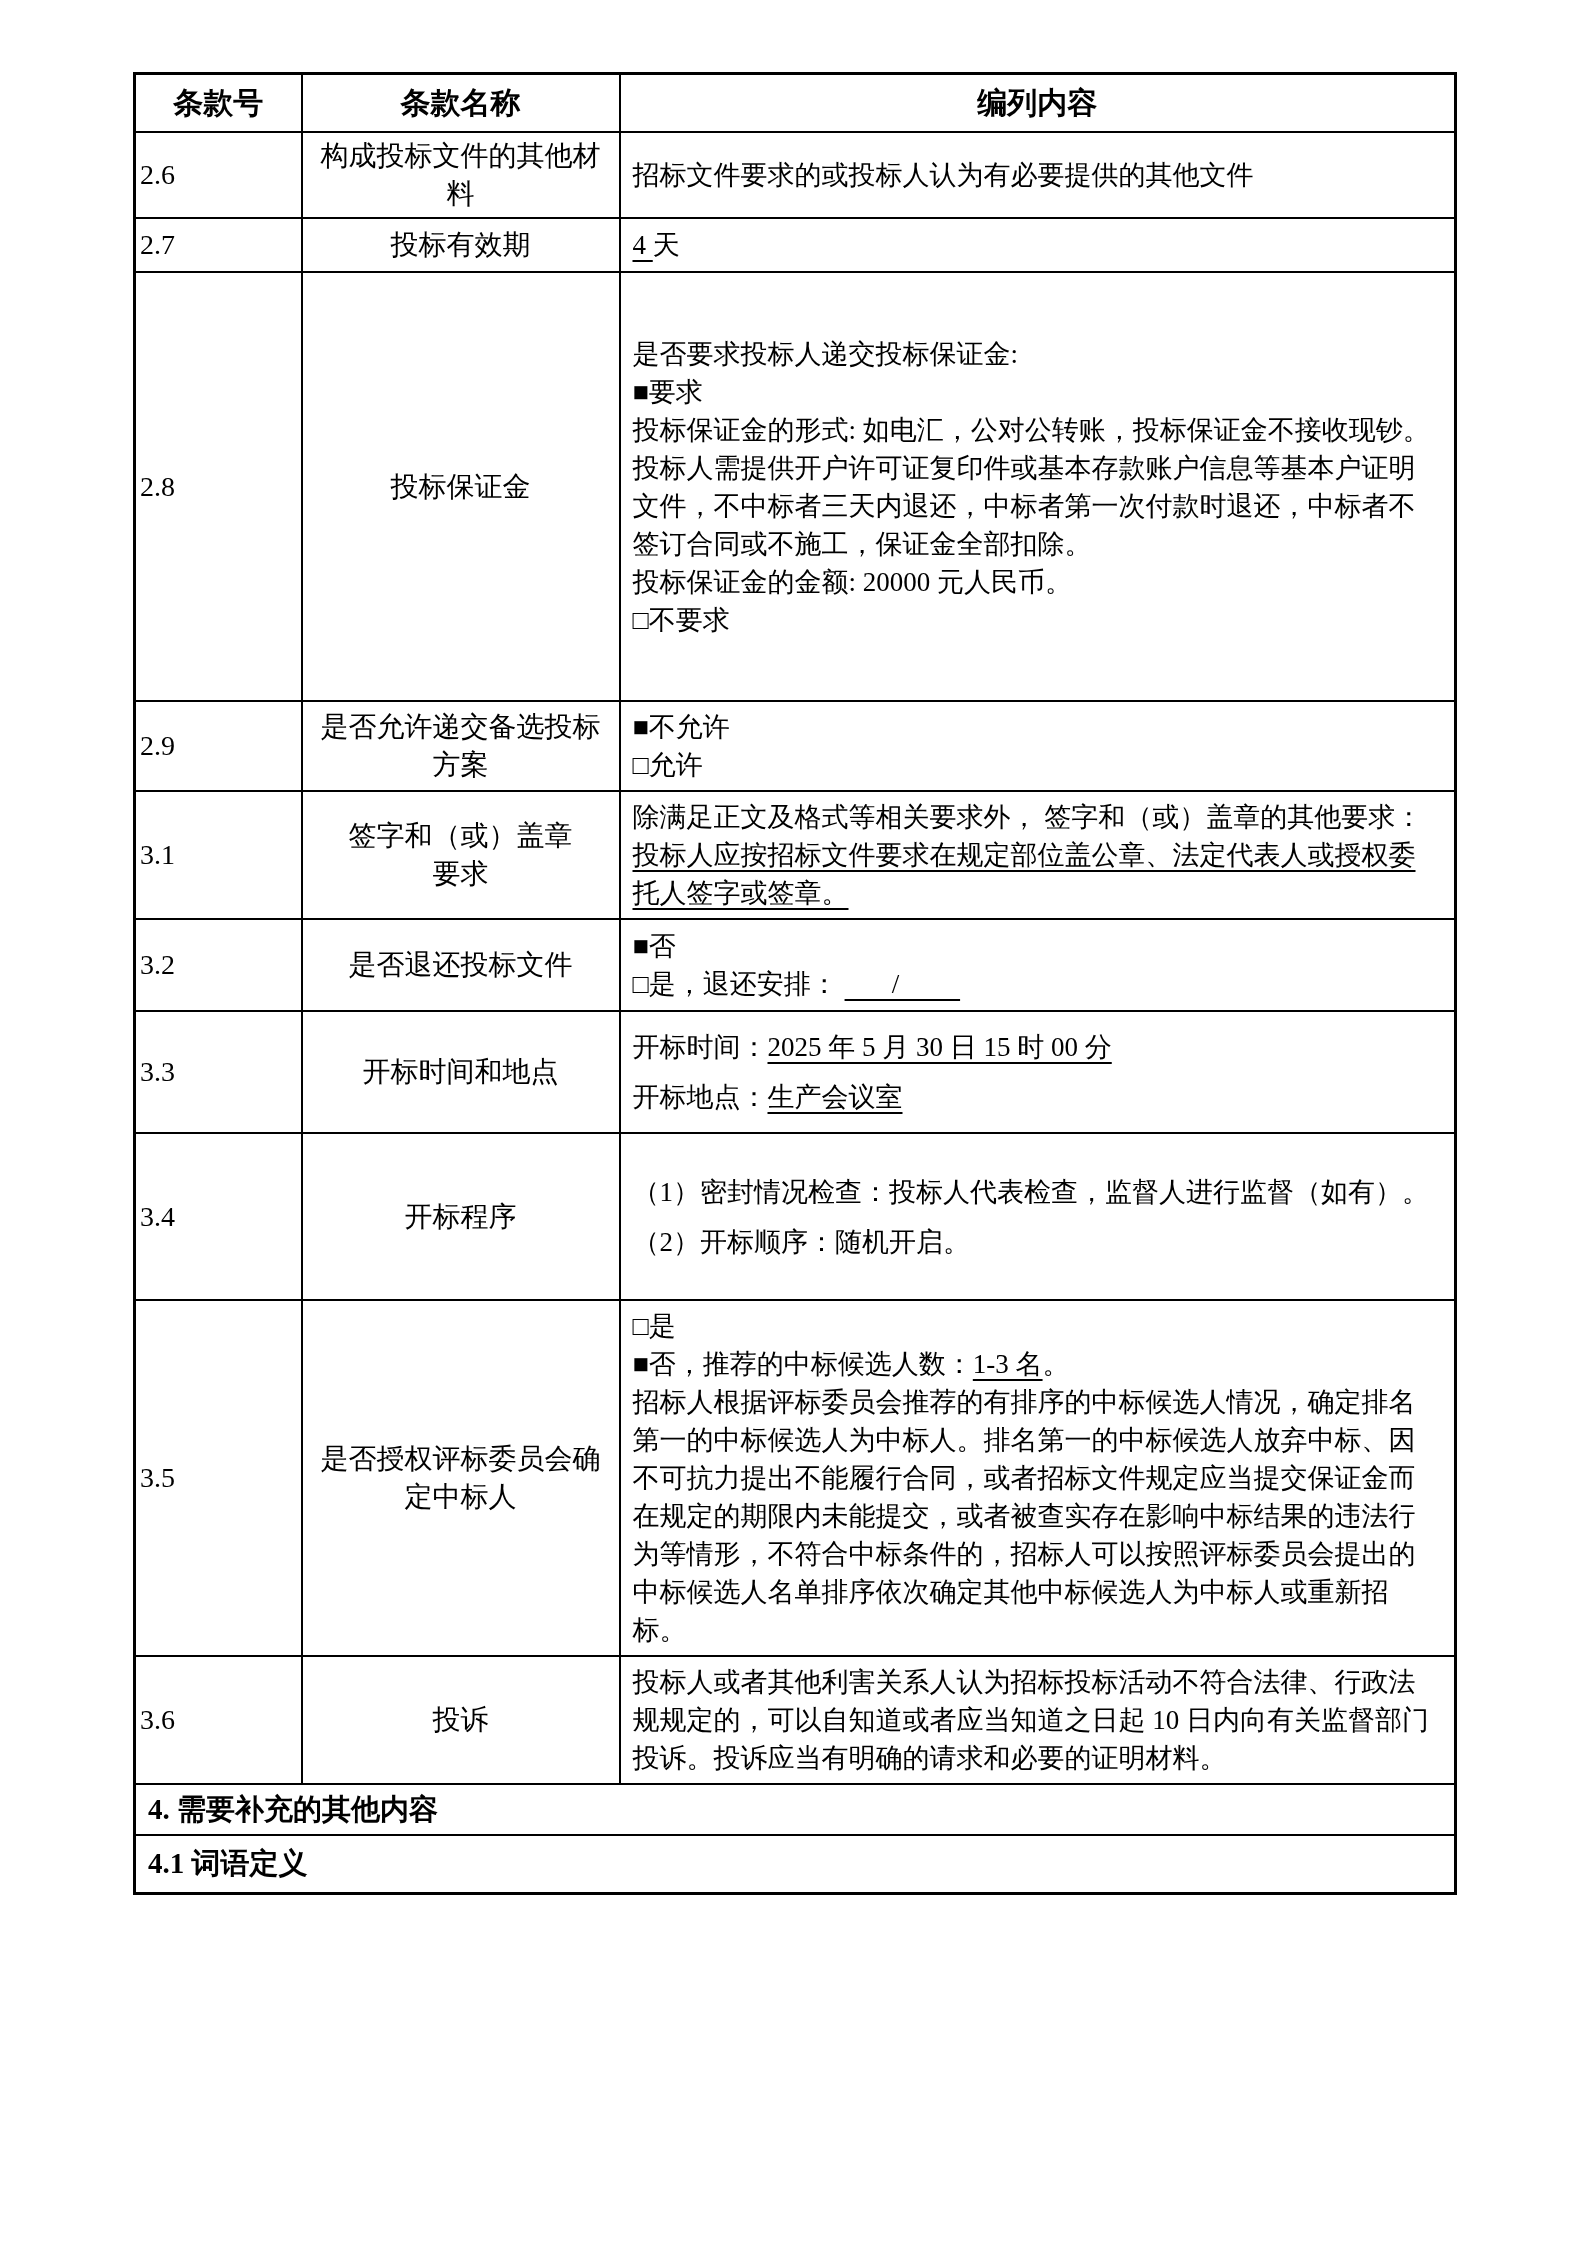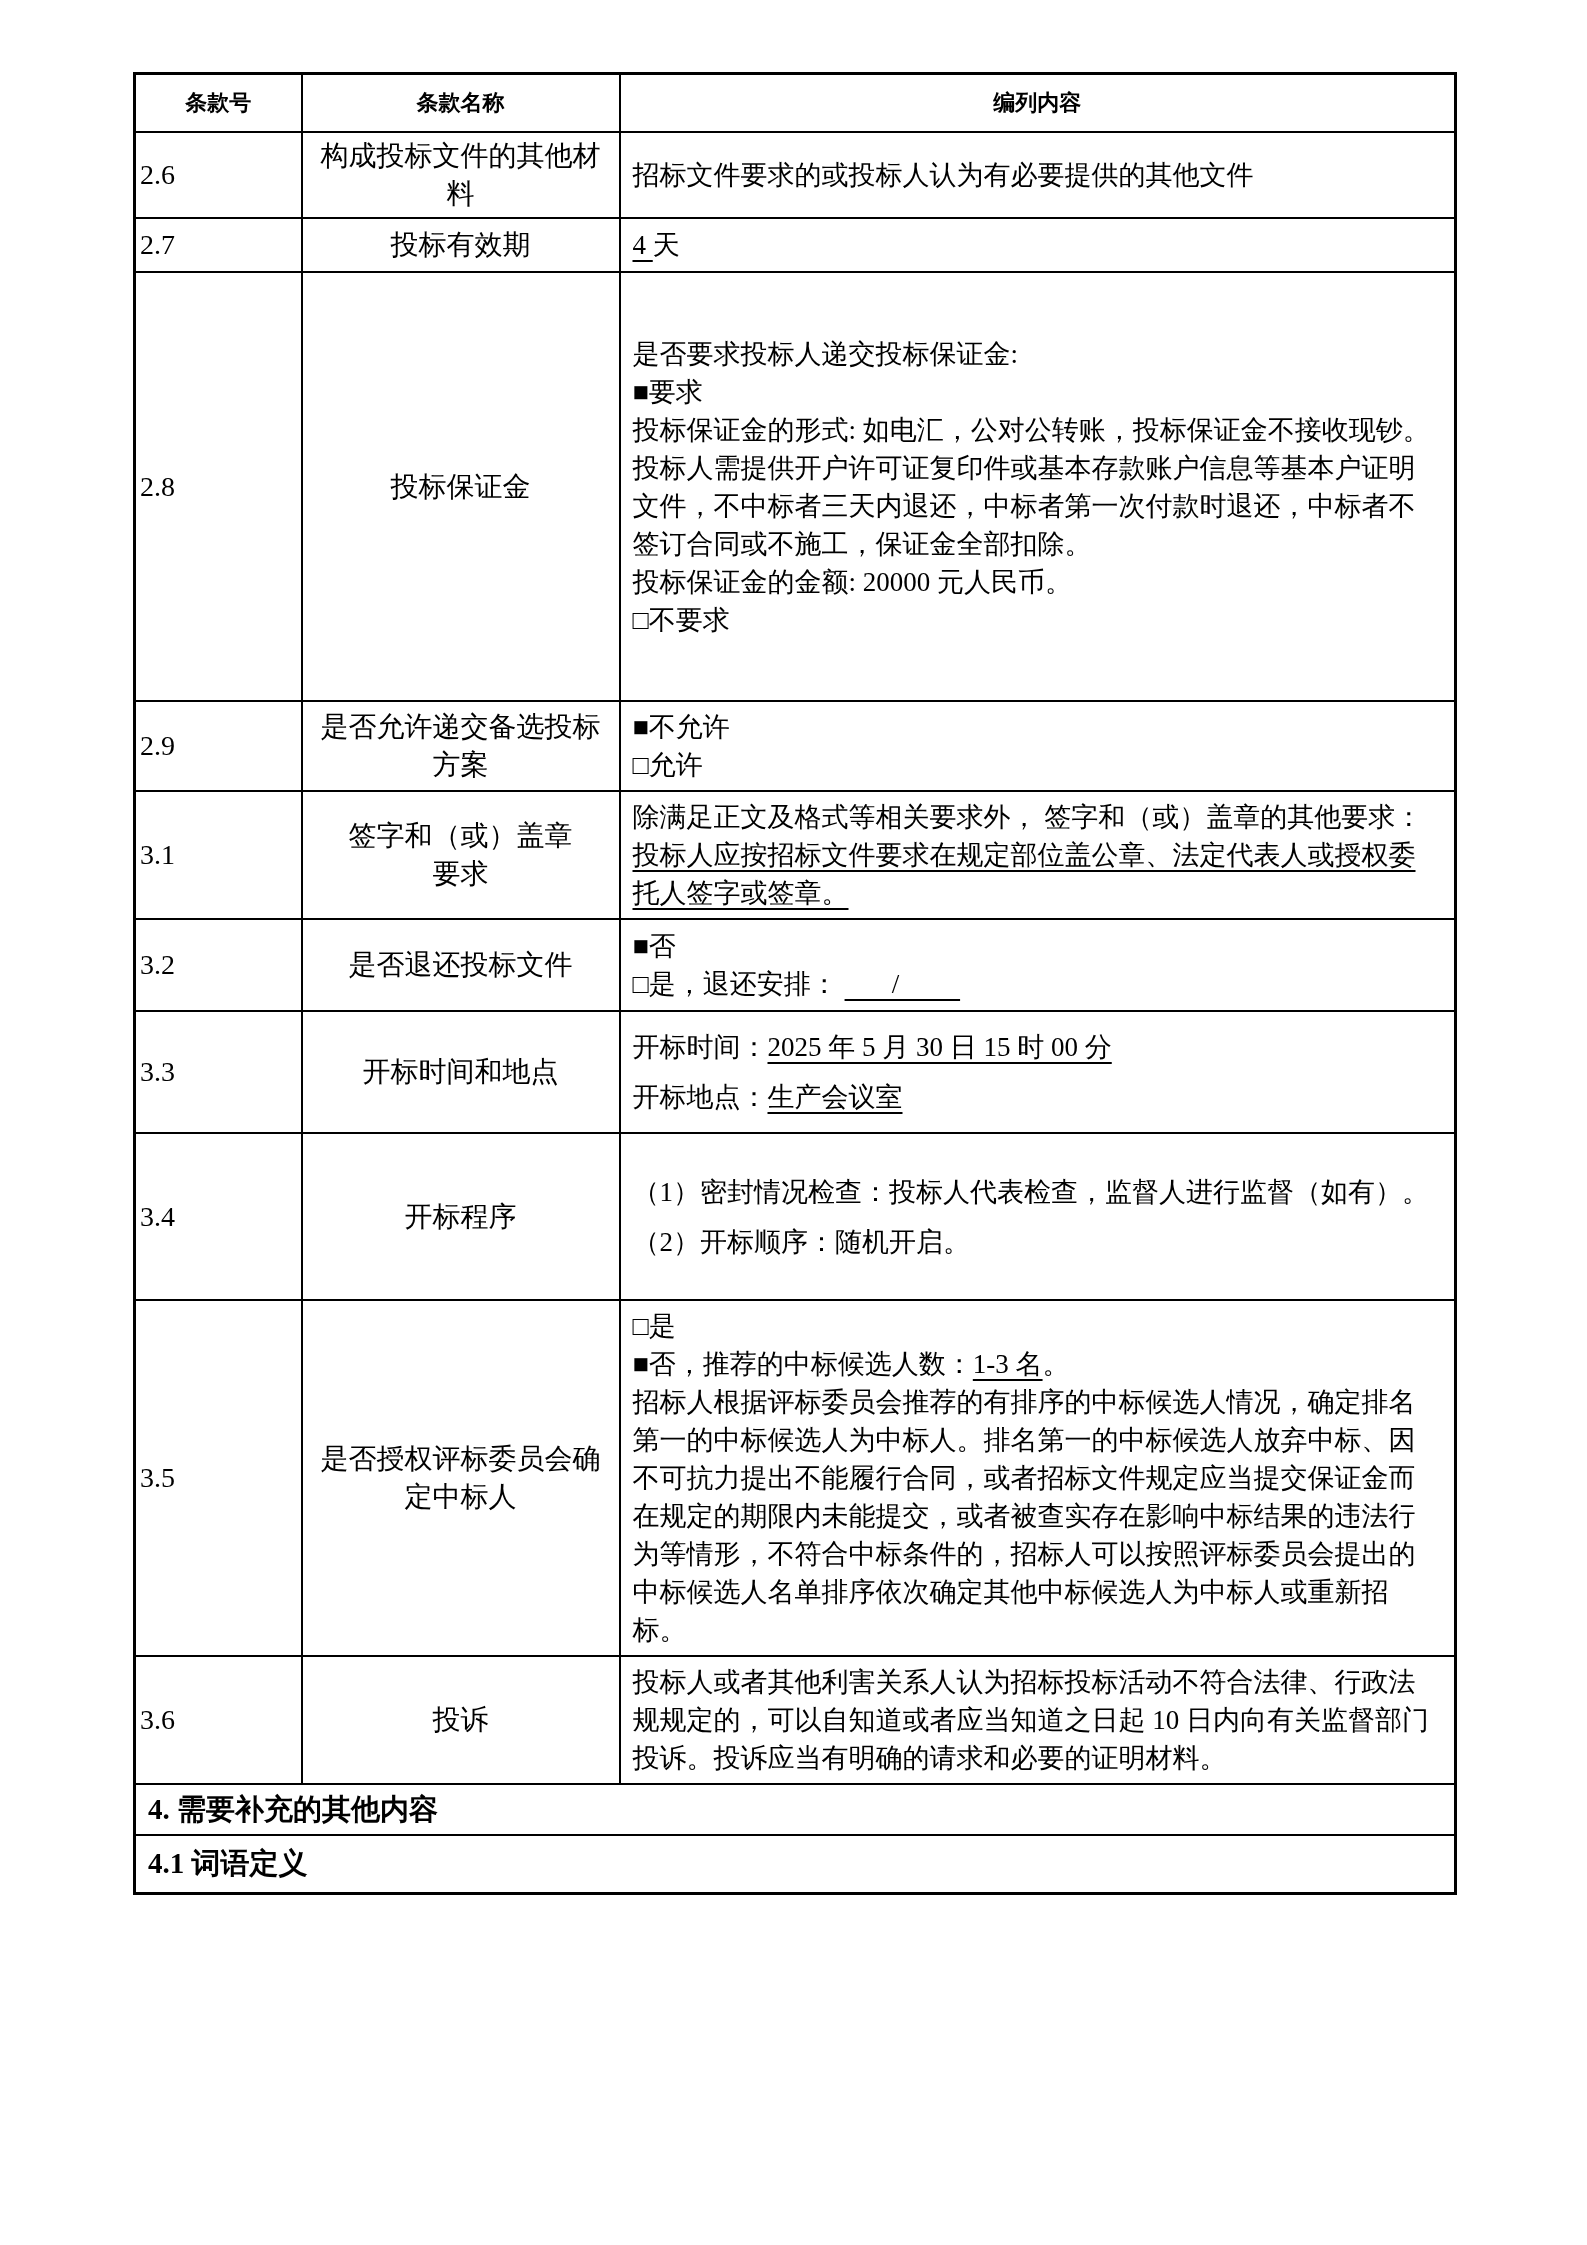--- a/index.html
+++ b/index.html
@@ -9,21 +9,21 @@
     color:#000;
   }
   .page { position:relative; width:1587px; height:2245px; background:#fff; }
   table.doc-table {
     position:absolute; left:133px; top:72px; width:1321px;
     border-collapse:collapse; table-layout:fixed;
     border:3px solid #000;
   }
   th, td { border:2px solid #000; vertical-align:middle; }
   th {
-    height:52px; font-size:22px; font-weight:bold; text-align:center;
+    height:52px; font-size:30px; font-weight:bold; text-align:center;
     padding:2px 4px;
   }
   td.no-cell {
     font-size:28px; padding:2px 4px;
   }
   td.name-cell {
     text-align:center; font-size:28px; line-height:38px; padding:4px 10px;
   }
   td.content-cell {
     font-size:27px; line-height:38px; padding:6px 12px; text-align:left;

